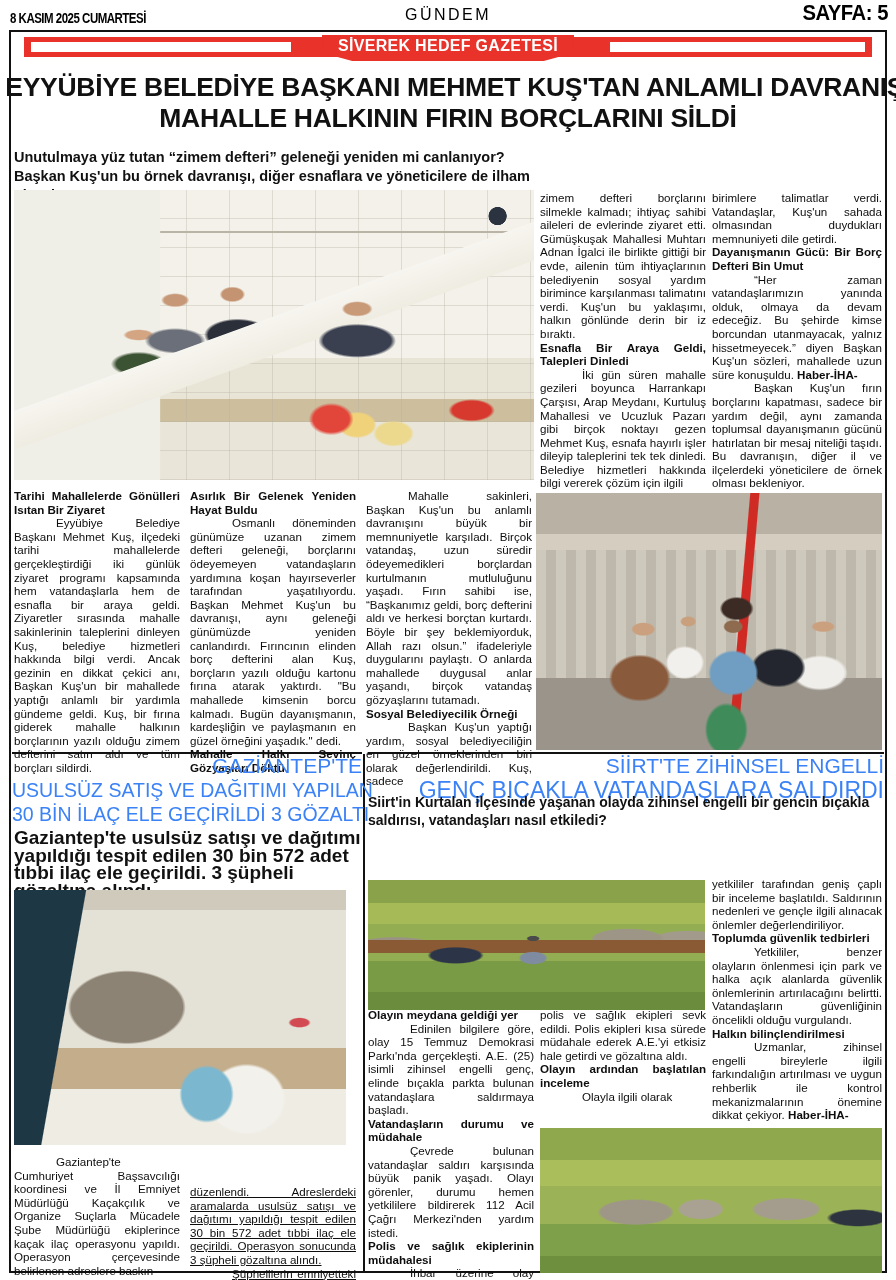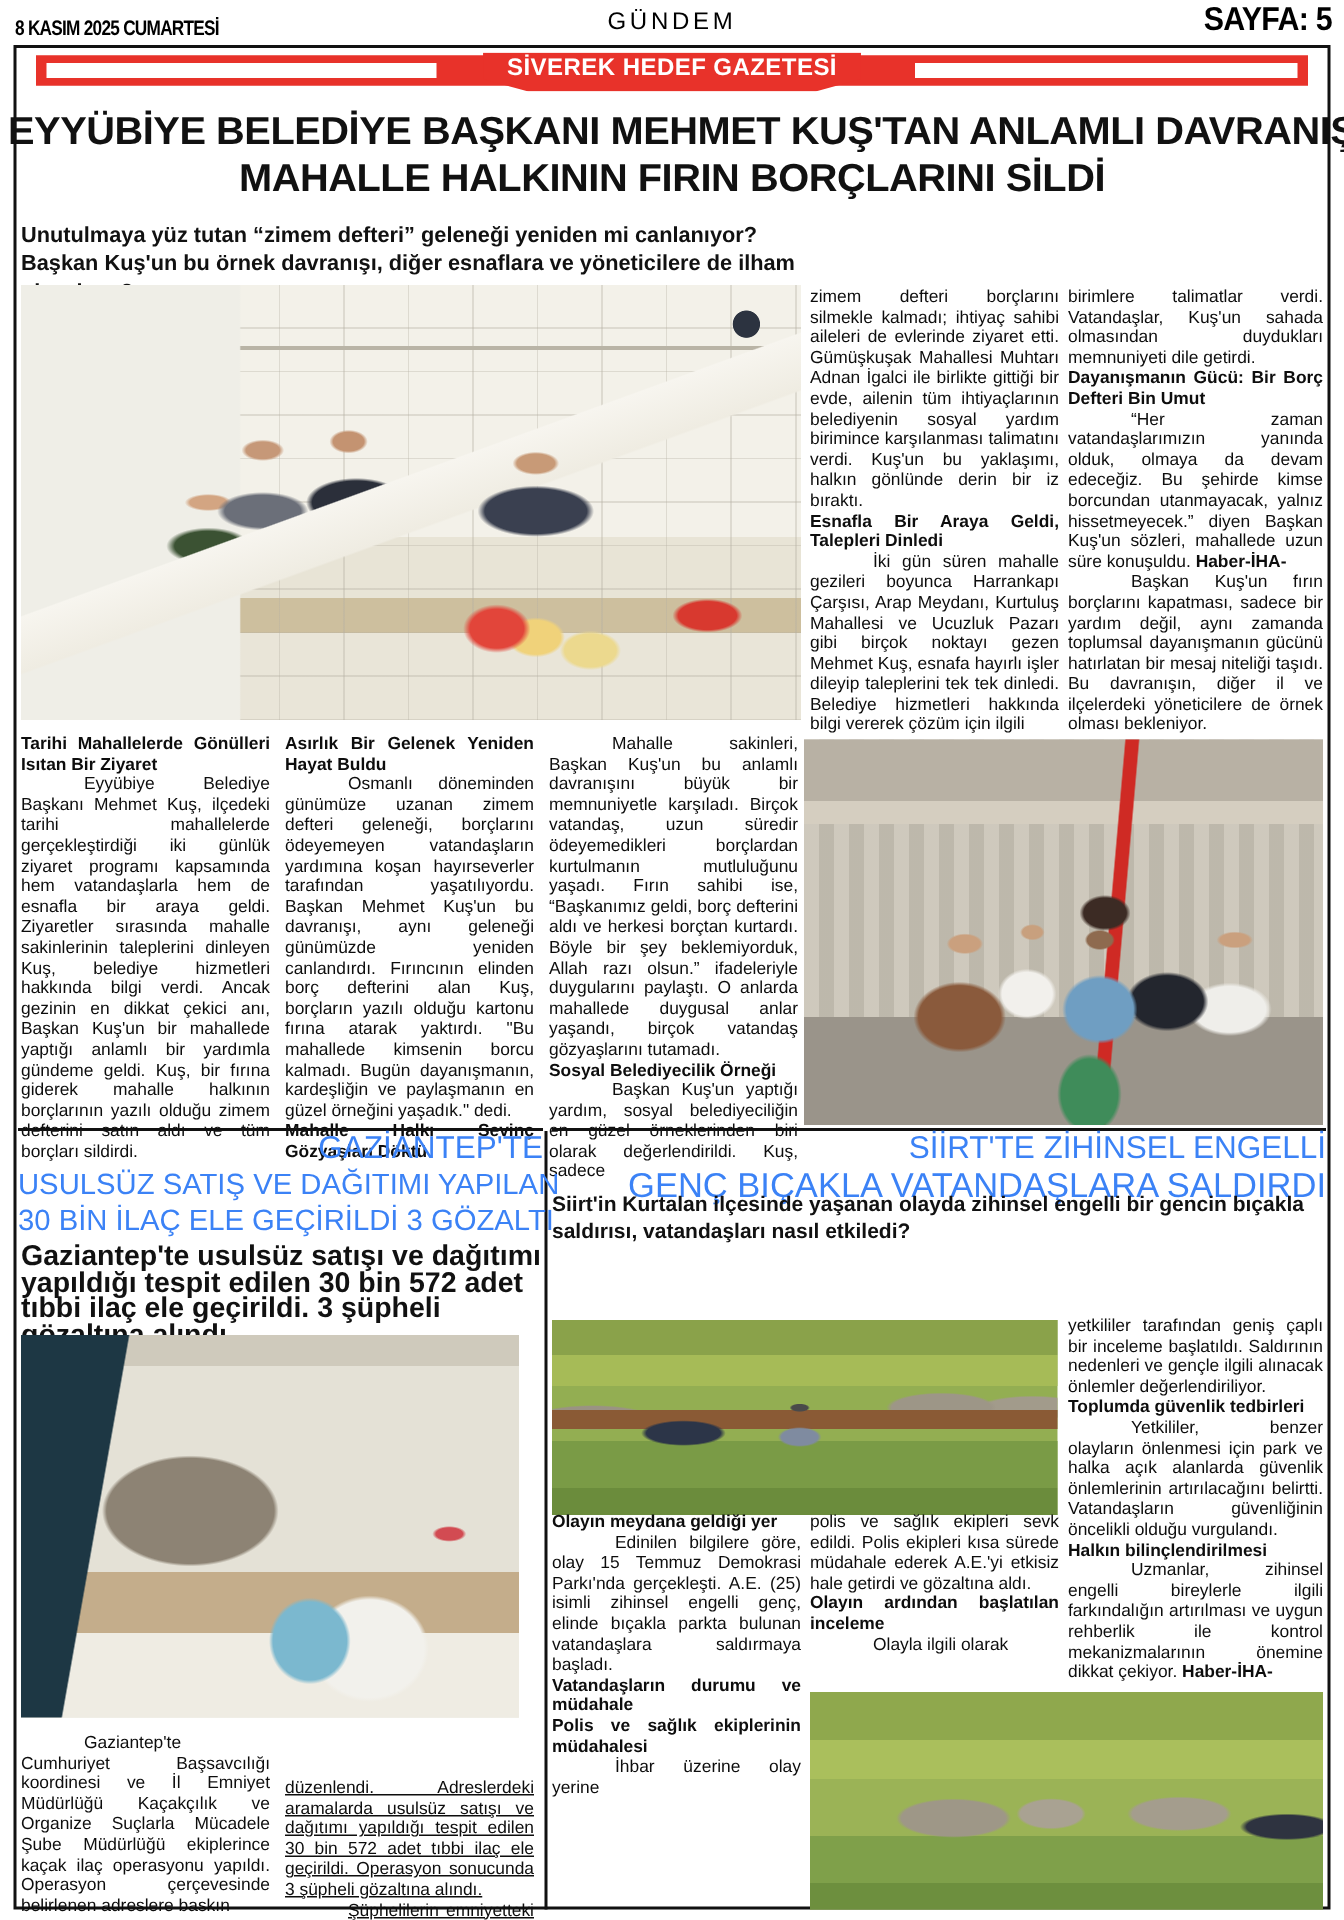--- a/index.html
+++ b/index.html
@@ -302,20 +302,21 @@
     <h4>Toplumda güvenlik tedbirleri</h4>
     <p class="indent">Yetkililer, benzer olayların önlenmesi için park ve halka açık alanlarda güvenlik önlemlerinin artırılacağını belirtti. Vatandaşların güvenliğinin öncelikli olduğu vurgulandı.</p>
     <h4>Halkın bilinçlendirilmesi</h4>
     <p class="indent"><span>Uzmanlar, zihinsel engelli bireylerle ilgili farkındalığın artırılması ve uygun rehberlik ile kontrol mekanizmalarının önemine dikkat çekiyor.</span> <b>Haber-İHA-</b></p>
   </div>
 
   <div class="col" style="left:368px; top:1008px; width:166px;">
     <h4>Olayın meydana geldiği yer</h4>
     <p class="indent">Edinilen bilgilere göre, olay 15 Temmuz Demokrasi Parkı'nda gerçekleşti. A.E. (25) isimli zihinsel engelli genç, elinde bıçakla parkta bulunan vatandaşlara saldırmaya başladı.</p>
     <h4>Vatandaşların durumu ve müdahale</h4>
+    <p class="indent">Çevrede bulunan vatandaşlar saldırı karşısında büyük panik yaşadı. Olayı görenler, durumu hemen yetkililere bildirerek 112 Acil Çağrı Merkezi'nden yardım istedi.</p>
     <h4>Polis ve sağlık ekiplerinin müdahalesi</h4>
     <p class="indent">İhbar üzerine olay yerine</p>
   </div>
 
   <div class="col" style="left:540px; top:1008px; width:166px;">
     <p>polis ve sağlık ekipleri sevk edildi. Polis ekipleri kısa sürede müdahale ederek A.E.'yi etkisiz hale getirdi ve gözaltına aldı.</p>
     <h4>Olayın ardından başlatılan inceleme</h4>
     <p class="indent">Olayla ilgili olarak</p>
   </div>
 

